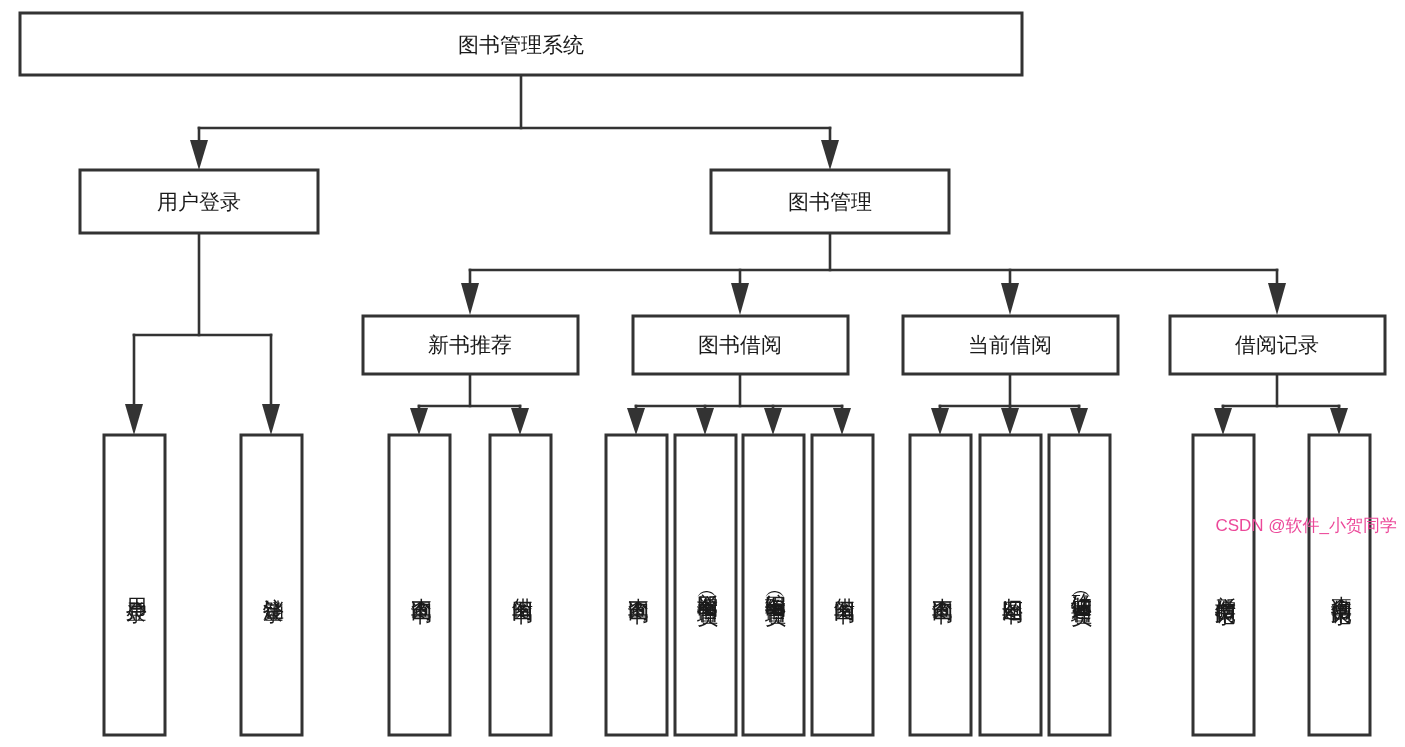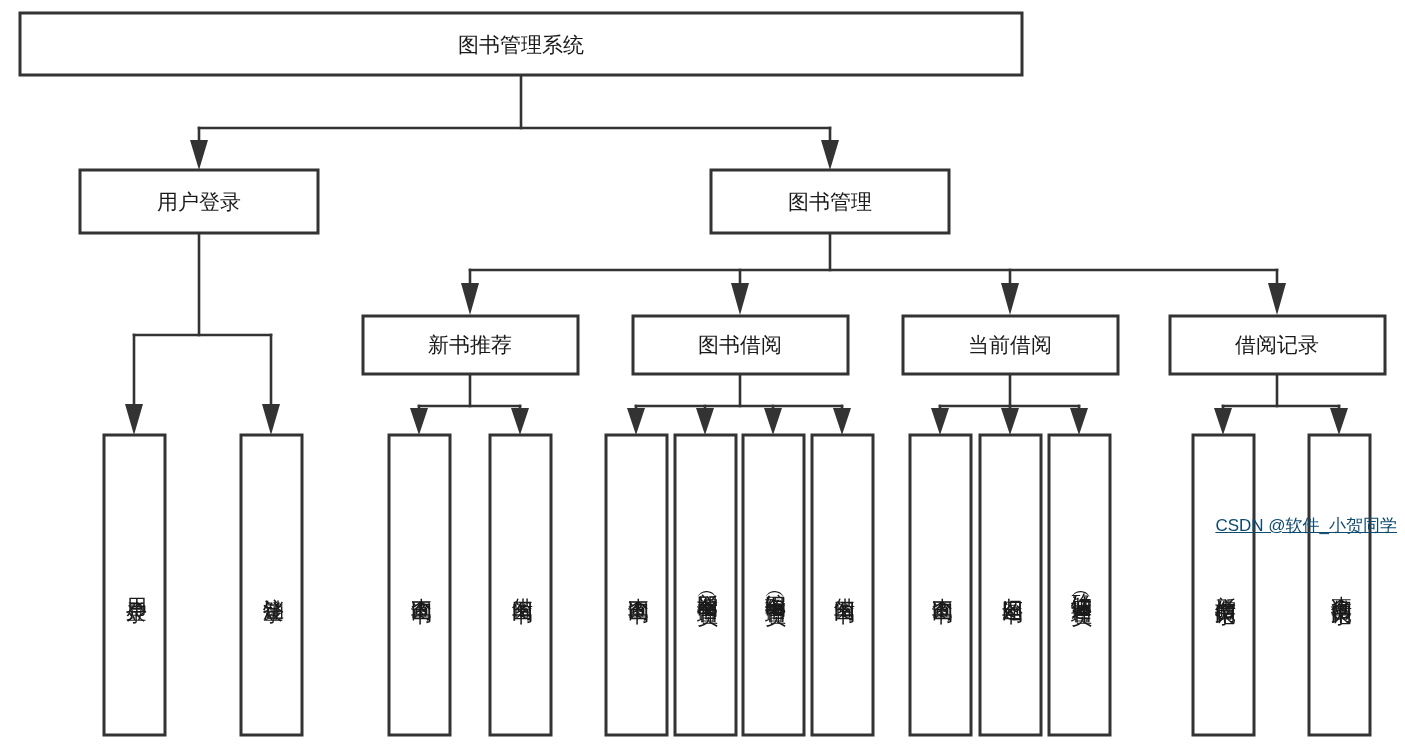--- a/index.html
+++ b/index.html
@@ -56,24 +56,23 @@
   }
   .arrowhead {
     fill: #333333;
   }
   .watermark {
     position: absolute;
     right: 8px;
     bottom: 4px;
     font-family: "Liberation Sans", "DejaVu Sans", sans-serif;
     font-size: 17px;
-    color: #0c4a6e;
+    color: #ec4899;
     white-space: nowrap;
     user-select: none;
-    text-decoration: underline;
   }
 </style>
 </head>
 <body>
 
 <div id="stage">
 
   <svg id="diagram" viewBox="0 0 1405 747">
 
     <g>

